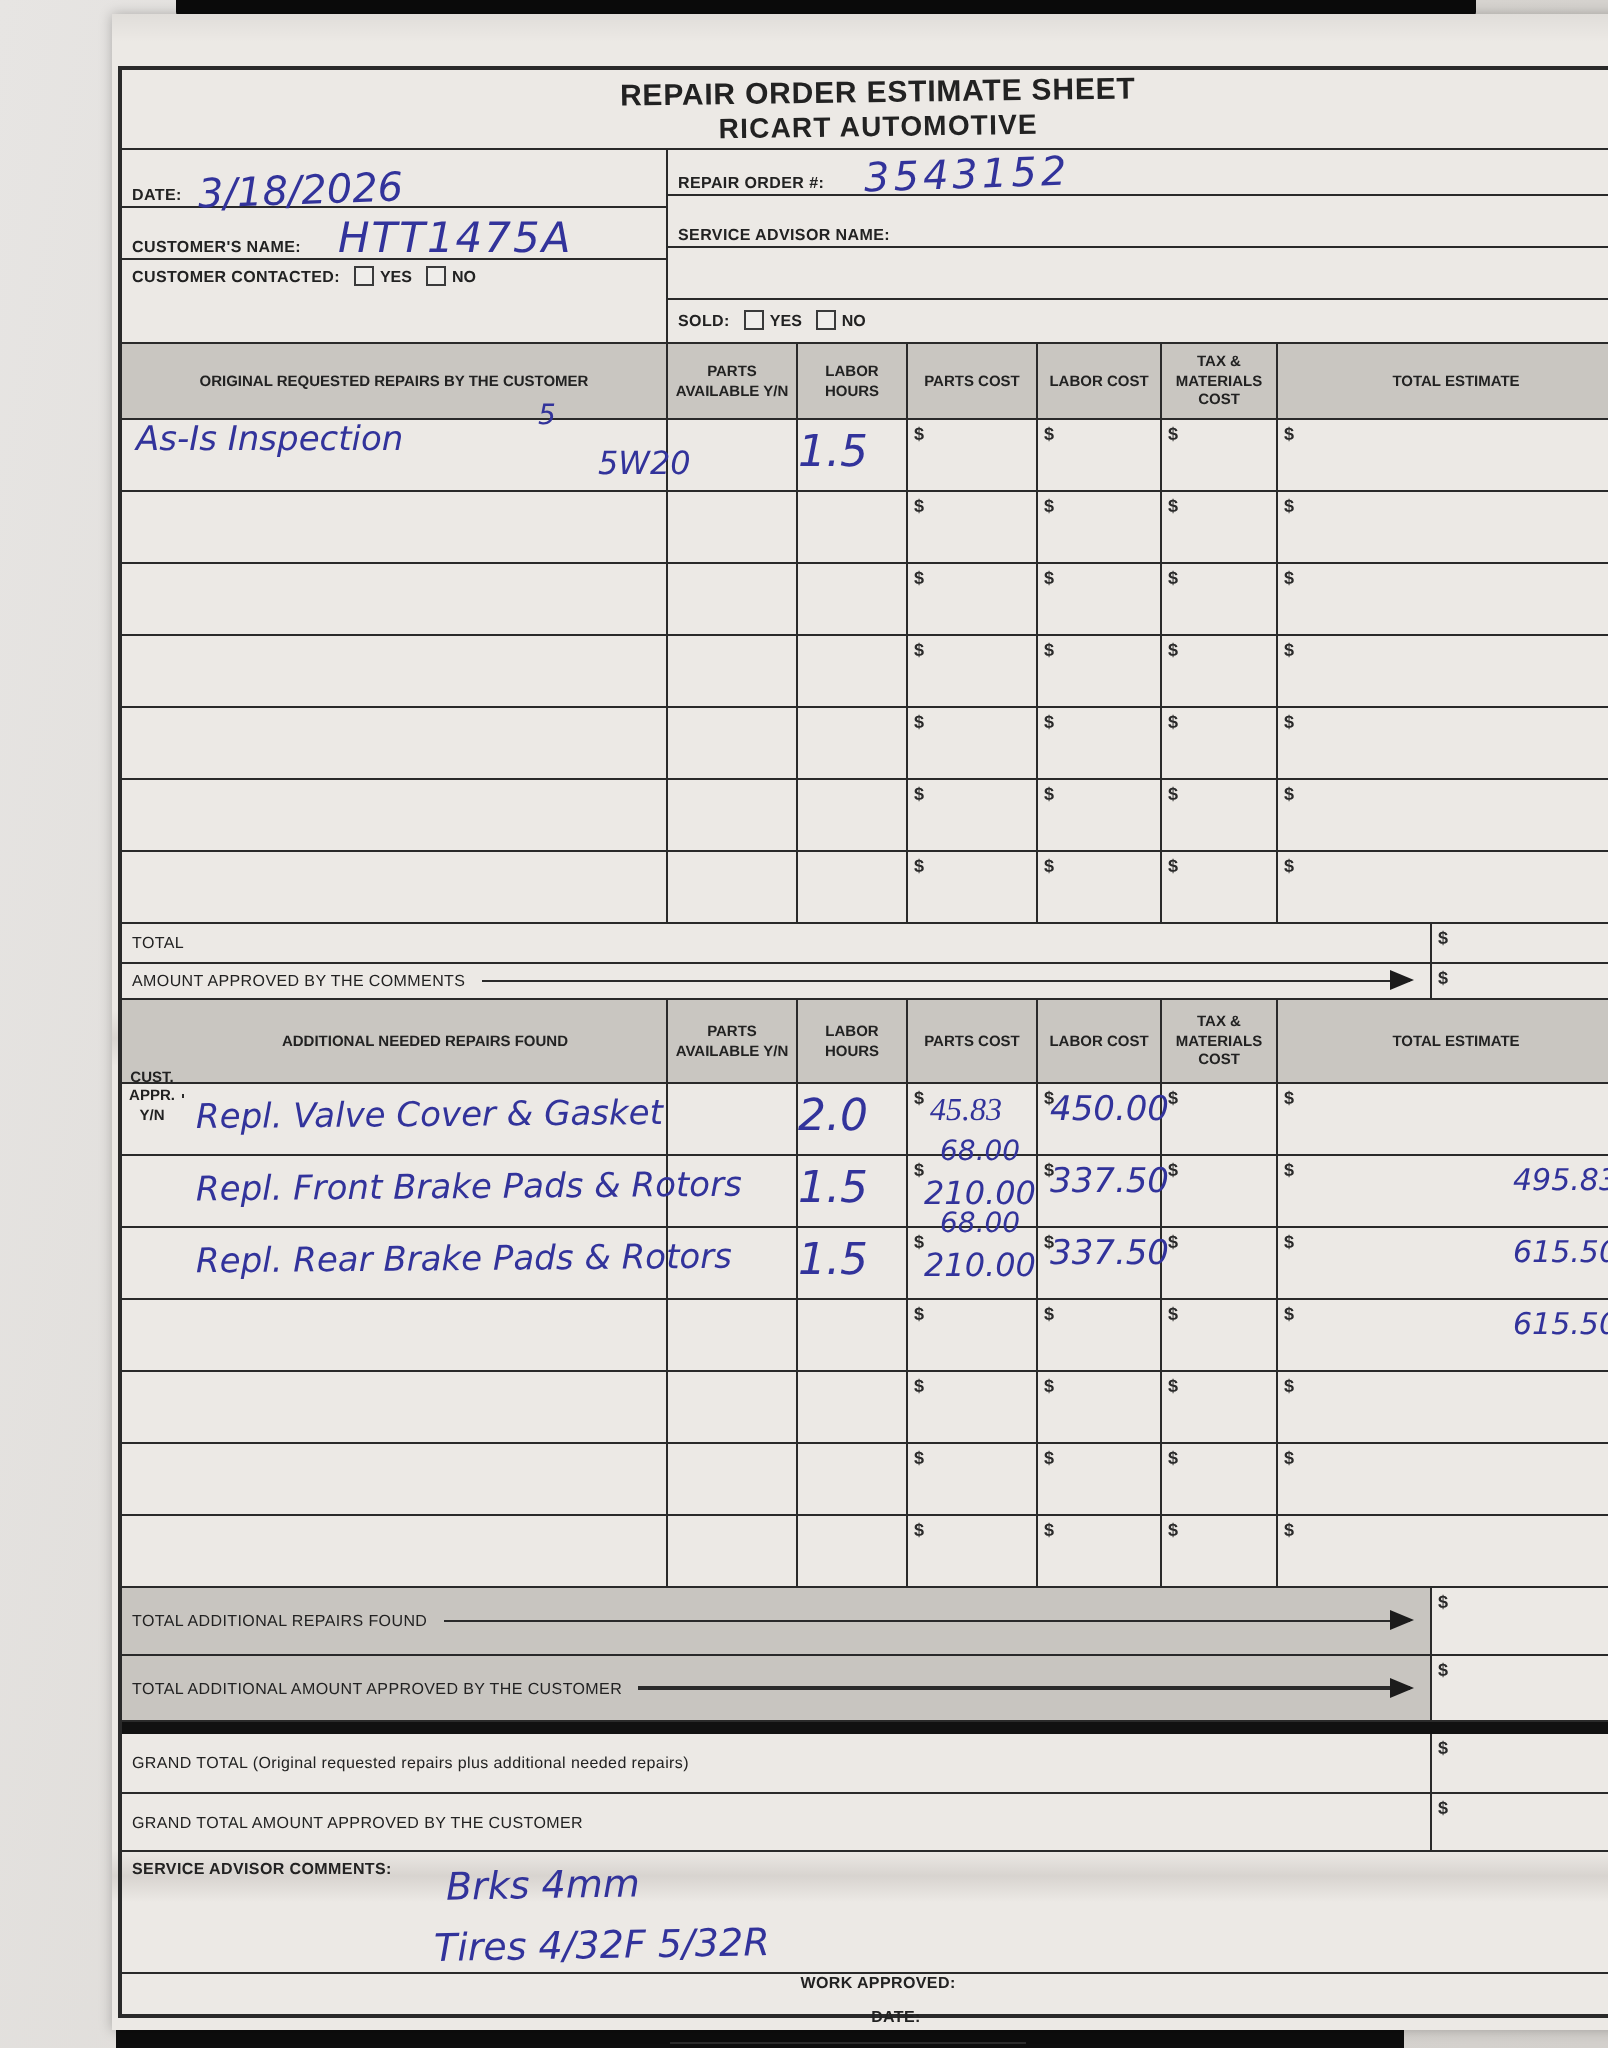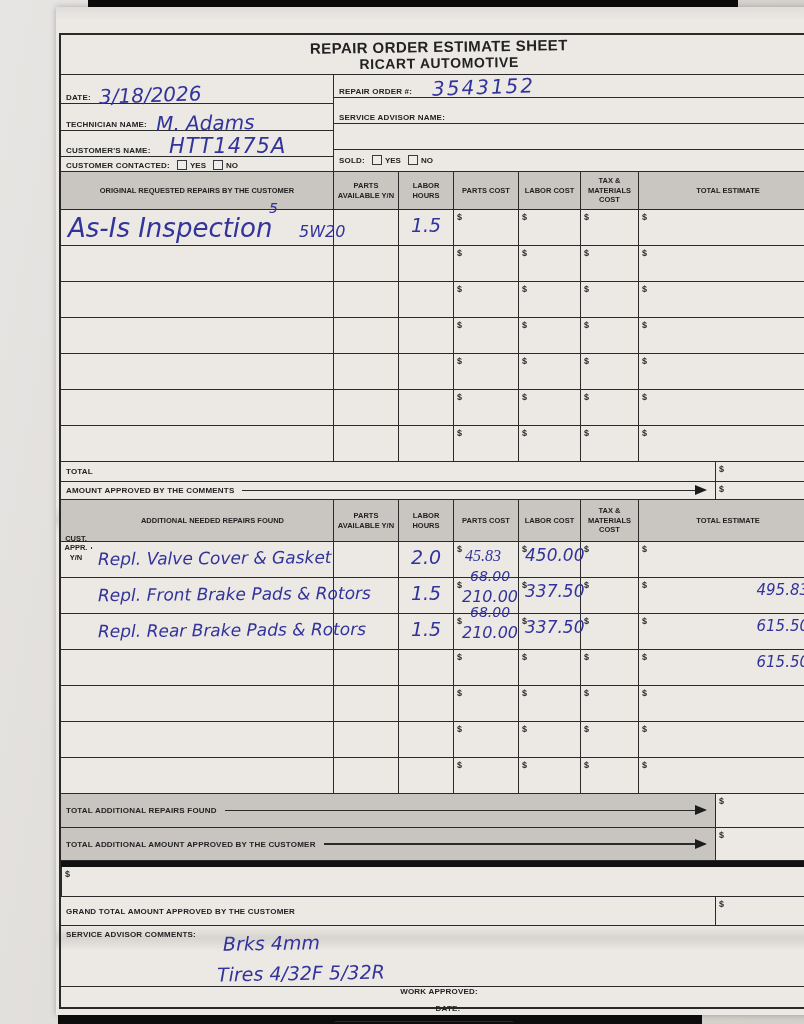--- a/index.html
+++ b/index.html
@@ -51,45 +51,45 @@
   .row { display:flex; border-bottom:1px solid #2a2a2a; }
   .r36 { height:36px; }
   .cell { border-right:1px solid #2a2a2a; position:relative; }
   .cell:last-child { border-right:none; }
   .c1 { width:273px; } .cA { width:31px;margin-top:47px; } .cB { width:242px; }
   .c2 { width:65px; } .c3 { width:55px; } .c4 { width:65px; } .c5 { width:62px; } .c6 { width:58px; } .c7 { flex:1; }
   .ds { position:absolute; top:2px; left:3px; font-size:9px; font-style:normal; font-weight:bold; color:#2a2a2a; }
 
   
   .trow { display:flex; align-items:stretch; border-bottom:1px solid #2a2a2a; }
-  .tlab { flex:1; display:flex; align-items:center; padding-left:5px; font-size:8px; font-weight:bold; letter-spacing:0.2px; }
+  .tlab { flex:1; display:flex; align-items:center; padding-left:5px; font-size:8px; font-weight:normal; letter-spacing:0.2px; }
   .tbox { width:102px; border-left:1px solid #2a2a2a; position:relative; background:#ece9e5; }
   .h20{height:20px} .h18{height:18px} .h34{height:34px} .h33{height:33px} .h30{height:30px} .h29{height:29px}
   .gray { background:#c8c5c0; }
   .arrowline { flex:1; height:1.5px; background:#2a2a2a; position:relative; margin:0 10px 0 8px; align-self:center; }
   .arrowline::after { content:""; position:absolute; right:-2px; top:-4.5px; border-left:12px solid #1c1c1c; border-top:5px solid transparent; border-bottom:5px solid transparent; }
   .blackline { height:6px; background:#111; }
 
   
   .comments { flex:1; position:relative; border-bottom:1.5px solid #2a2a2a; }
   .comments .lab { position:absolute; top:4px; left:5px; }
   .footer { height:20px; display:flex; align-items:center; padding:0 6px; gap:8px;flex-direction:column; }
   .uline { display:inline-block; border-bottom:1px solid #2b2b2b; height:12px; }
   .ul-date { width:178px; margin-right:30px; }
   .ul-time { width:130px; }
 
   
   .hw-date { position:absolute; left:38px; bottom:-2px; font-size:20px; transform:rotate(-2deg); }
   .hw-ro { position:absolute; left:98px; bottom:0px; font-size:20px; transform:rotate(-2deg); letter-spacing:2px; }
   .hw-tech { position:absolute; left:95px; bottom:-3px; font-size:20px; transform:rotate(-1deg); }
   .hw-cust { position:absolute; left:108px; bottom:-1px; font-size:21px; letter-spacing:1px; }
-  .hw-desc1 { position:absolute; left:7px; bottom:4px; font-size:26px; }
+  .hw-desc1 { position:absolute; left:7px; bottom:16px; font-size:17px; }
   .hw-note5 { position:absolute; left:208px; top:-9px; font-size:14px; }
   .hw-oil { position:absolute; left:238px; bottom:5px; font-size:16px; }
-  .hw-hours { position:absolute; left:0; right:0; top:6px; text-align:center; font-size:19px; }
+  .hw-hours { position:absolute; left:0; right:0; top:6px; text-align:left; font-size:22px; }
   .hw-desc2 { position:absolute; left:6px; top:8px; font-size:17px; transform:rotate(-0.5deg); }
   .hw-pc { position:absolute; left:11px; top:6px; font-size:16px;font-family:Liberation Serif, serif; }
   .hw-pc-top { position:absolute; left:16px; top:-9px; font-size:14px; z-index:2; }
   .hw-pc-main { position:absolute; left:8px; top:11px; font-size:16px; z-index:2; }
   .hw-lc { position:absolute; left:6px; top:5px; font-size:17px; }
   .hw-te { position:absolute; right:8px; top:17px; font-size:15px;margin-top:24px; }
   .hw-cm1 { position:absolute; left:162px; top:8px; font-size:19px; transform:rotate(-1deg); }
   .hw-cm2 { position:absolute; left:156px; top:38px; font-size:19px; transform:rotate(-1deg); }
 </style>
 </head>
@@ -107,24 +107,20 @@
         <div class="t2">RICART AUTOMOTIVE</div>
       </div>
     </div>
 
     <div class="info">
       <div class="info-left">
         <div class="irow il-1">
           <span class="lab">DATE:</span>
           <span class="hw hw-date">3/18/2026</span>
         </div>
-        <div class="irow il-2">
-          <span class="lab">TECHNICIAN NAME:</span>
-          <span class="hw hw-tech">M. Adams</span>
-        </div>
         <div class="irow il-3">
           <span class="lab">CUSTOMER'S NAME:</span>
           <span class="hw hw-cust">HTT1475A</span>
         </div>
         <div class="irow il-4">
           <span class="lab">CUSTOMER CONTACTED:</span>
           <span class="cb"></span>
           <span class="cbl">YES</span>
           <span class="cb"></span>
           <span class="cbl">NO</span>
@@ -484,20 +480,21 @@
       <div class="tlab" style="flex:0 0 auto;">TOTAL ADDITIONAL AMOUNT APPROVED BY THE CUSTOMER</div>
       <span class="arrowline"></span>
       <div class="tbox">
           <i class="ds">$</i>
         </div>
     </div>
 
     <div class="blackline"></div>
 
     <div class="trow h30">
+      <div class="tlab">GRAND TOTAL (Original requested repairs plus additional needed repairs)</div>
       <div class="tbox">
           <i class="ds">$</i>
         </div>
     </div>
     <div class="trow h29">
       <div class="tlab">GRAND TOTAL AMOUNT APPROVED BY THE CUSTOMER</div>
       <div class="tbox">
           <i class="ds">$</i>
         </div>
     </div>

